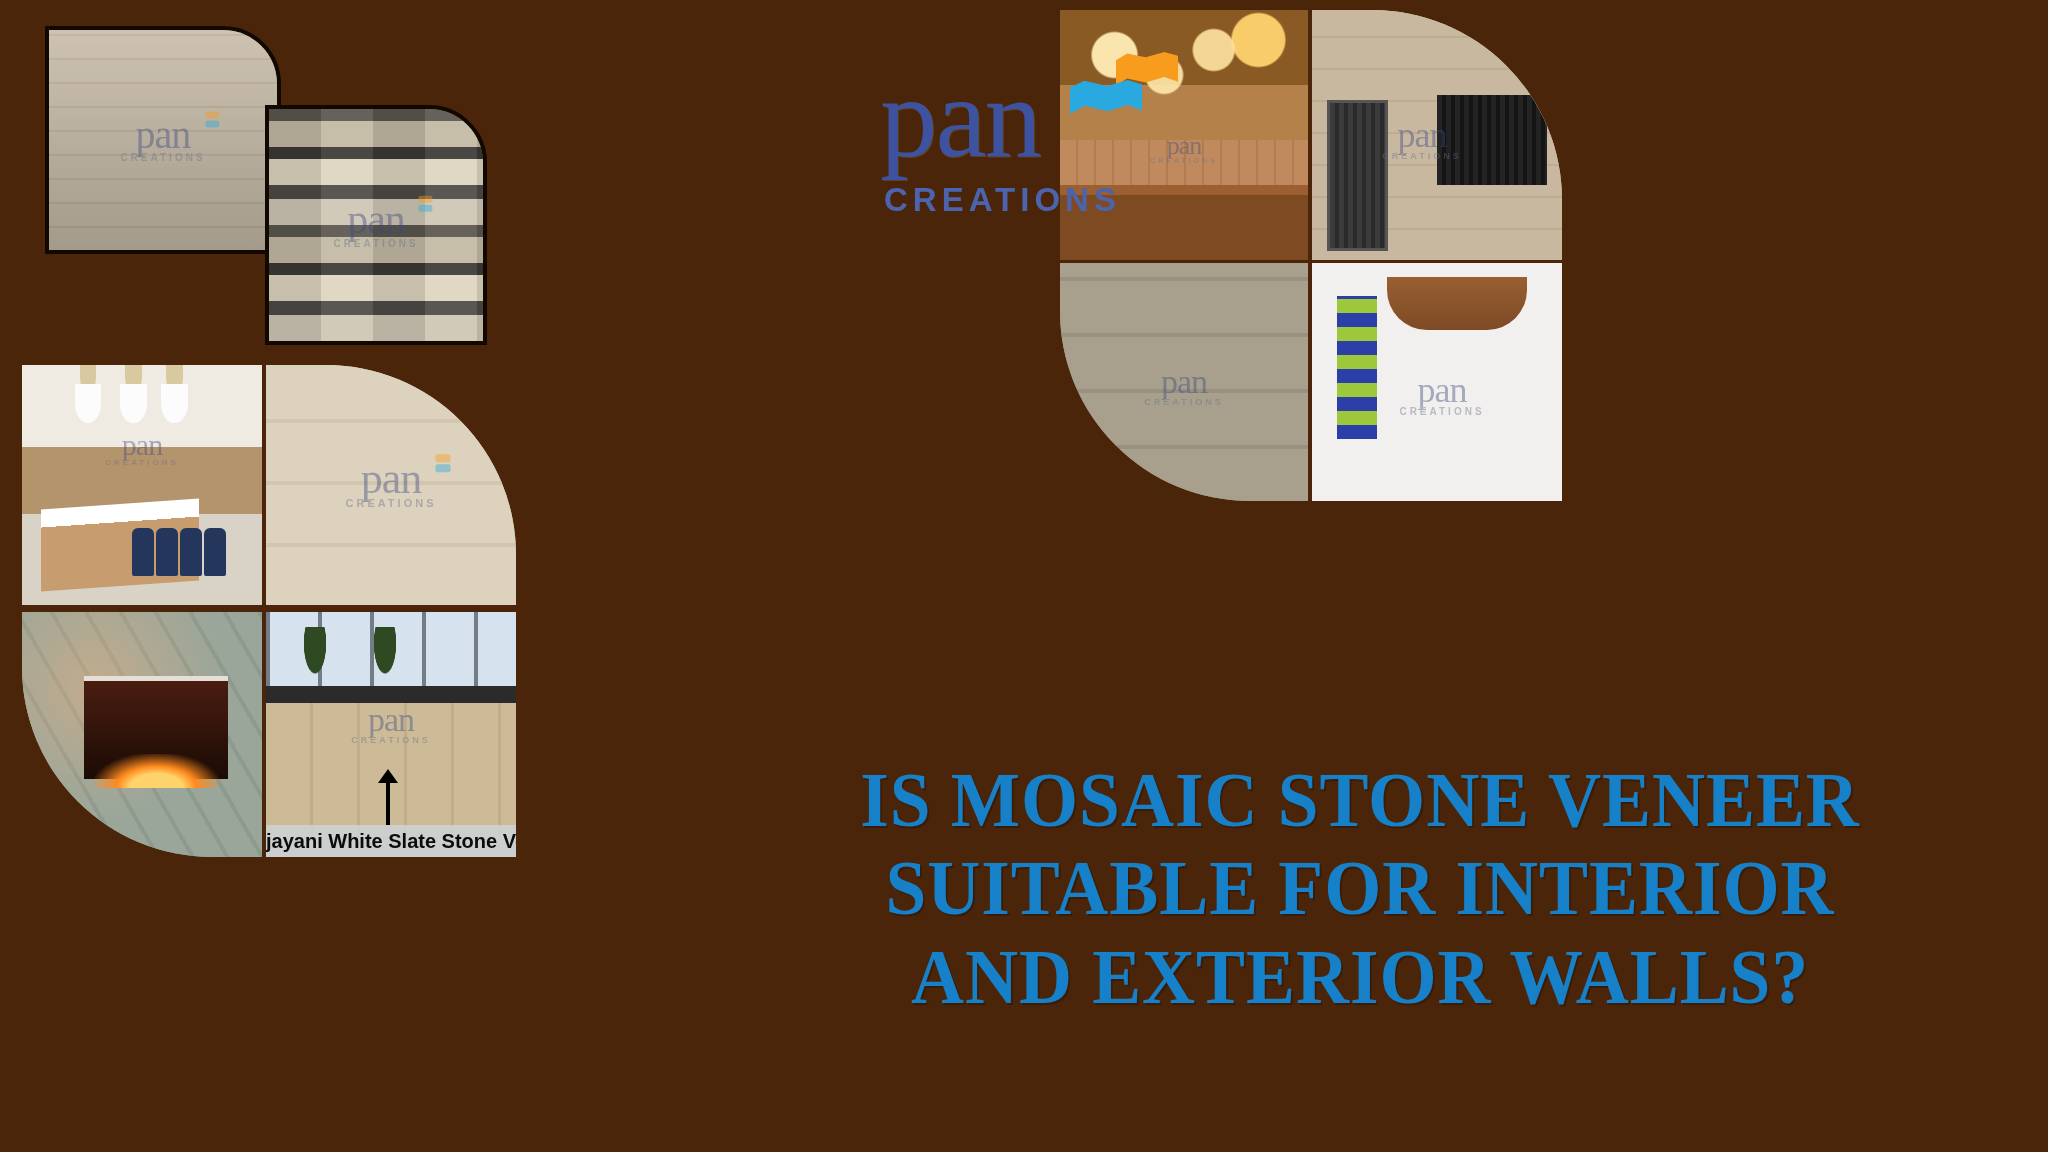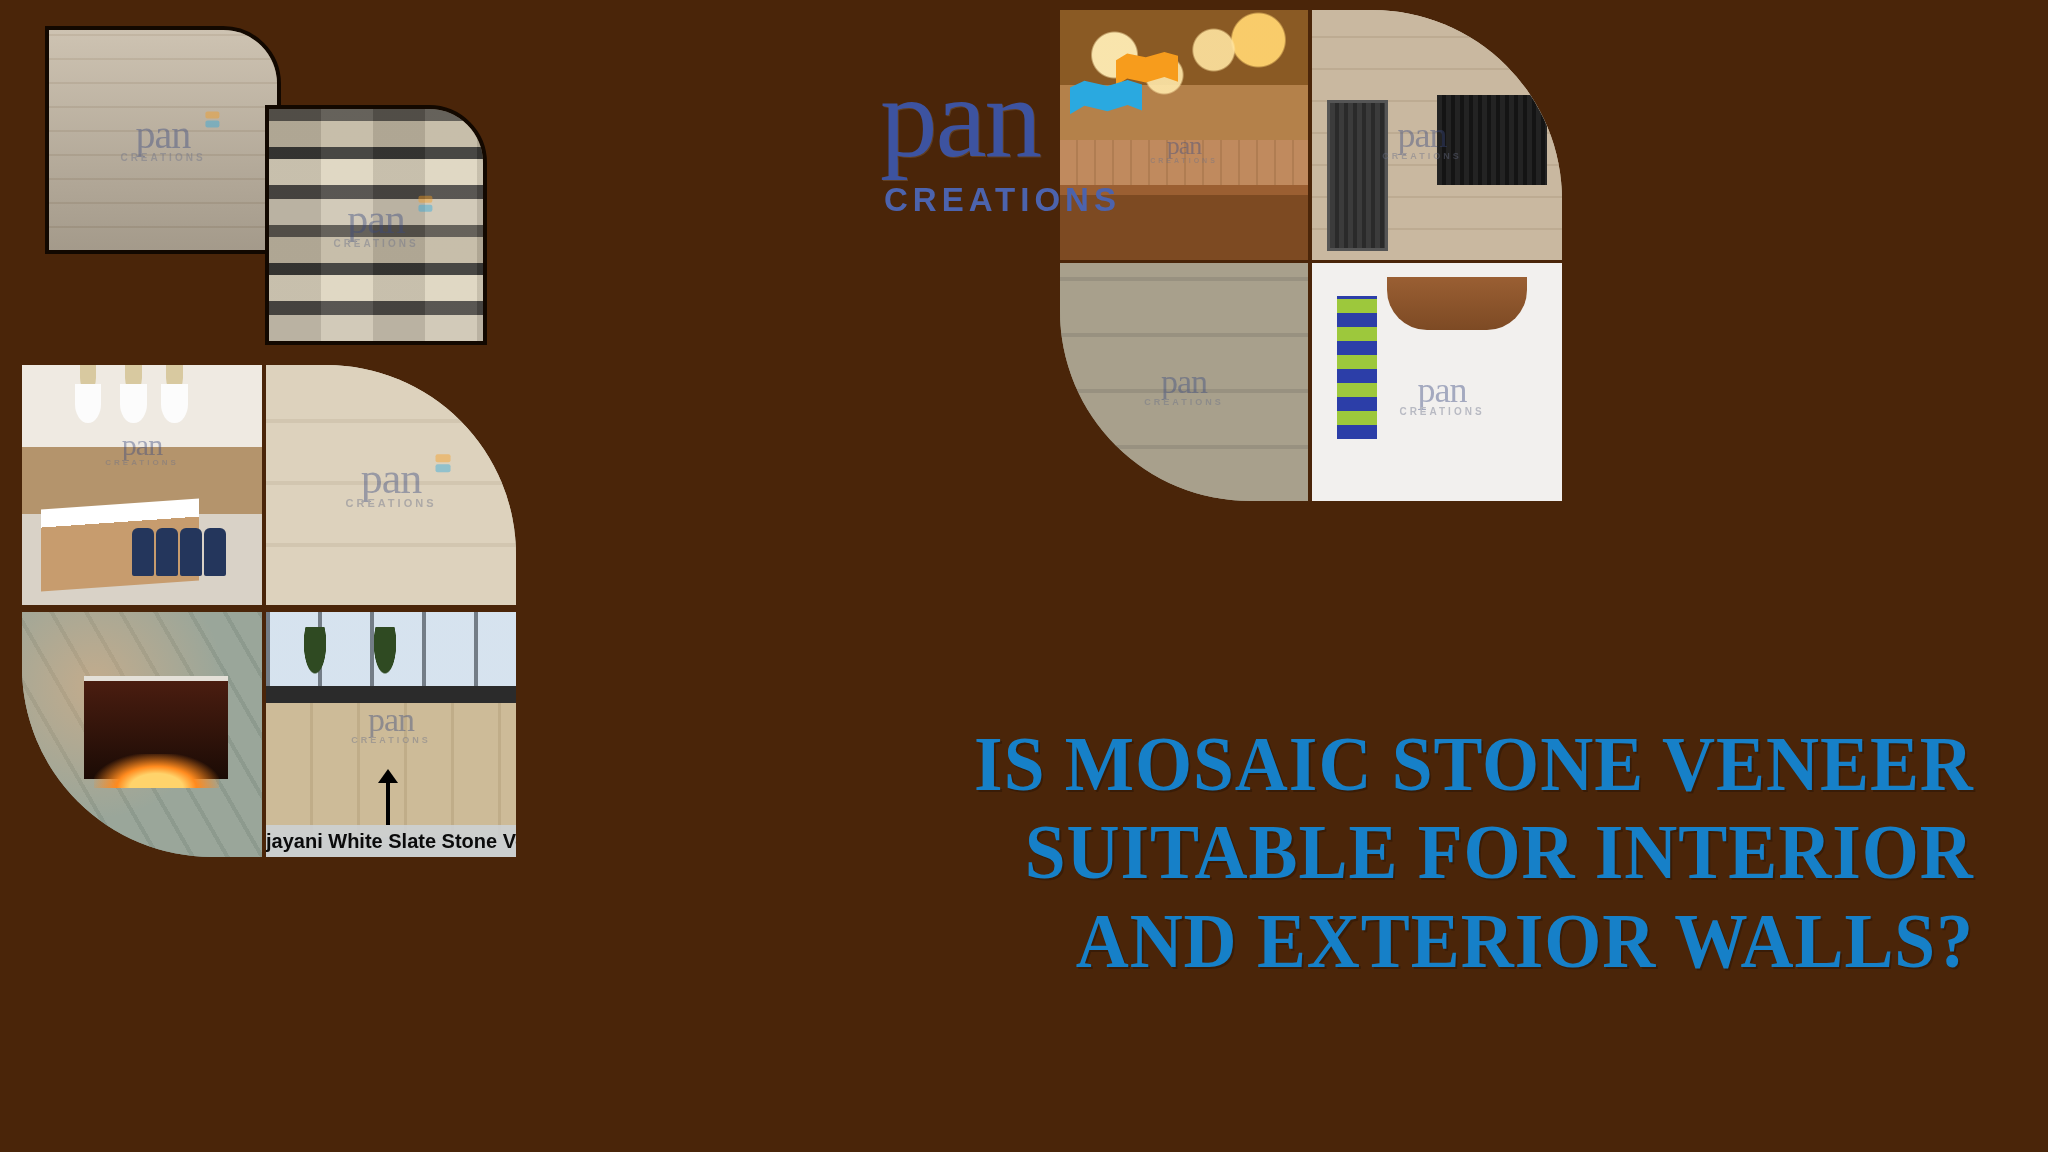--- a/index.html
+++ b/index.html
@@ -210,22 +210,22 @@
     border-radius:0 0 0 0;
     clip-path:polygon(0% 22%,18% 4%,48% 14%,78% 0%,100% 10%,100% 78%,78% 66%,48% 80%,18% 70%,0% 88%);
   }
   .wave.blue {
     left:0; top:28px; width:72px; height:38px; background:#2aa9e0;
     clip-path:polygon(0% 20%,20% 2%,52% 16%,80% 0%,100% 12%,100% 80%,80% 66%,52% 82%,20% 68%,0% 90%);
   }
 
   
   #headline {
-    position:absolute; left:700px; top:720px; width:1320px;
-    text-align:right;
+    position:absolute; left:700px; top:756px; width:1320px;
+    text-align:center;
   }
   #headline div {
     font-family:"Liberation Serif", serif;
     font-weight:bold;
     font-size:79px;
     line-height:1.12;
     color:#1680c8;
     letter-spacing:1px;
     transform:scaleX(.93);
     transform-origin:center;

